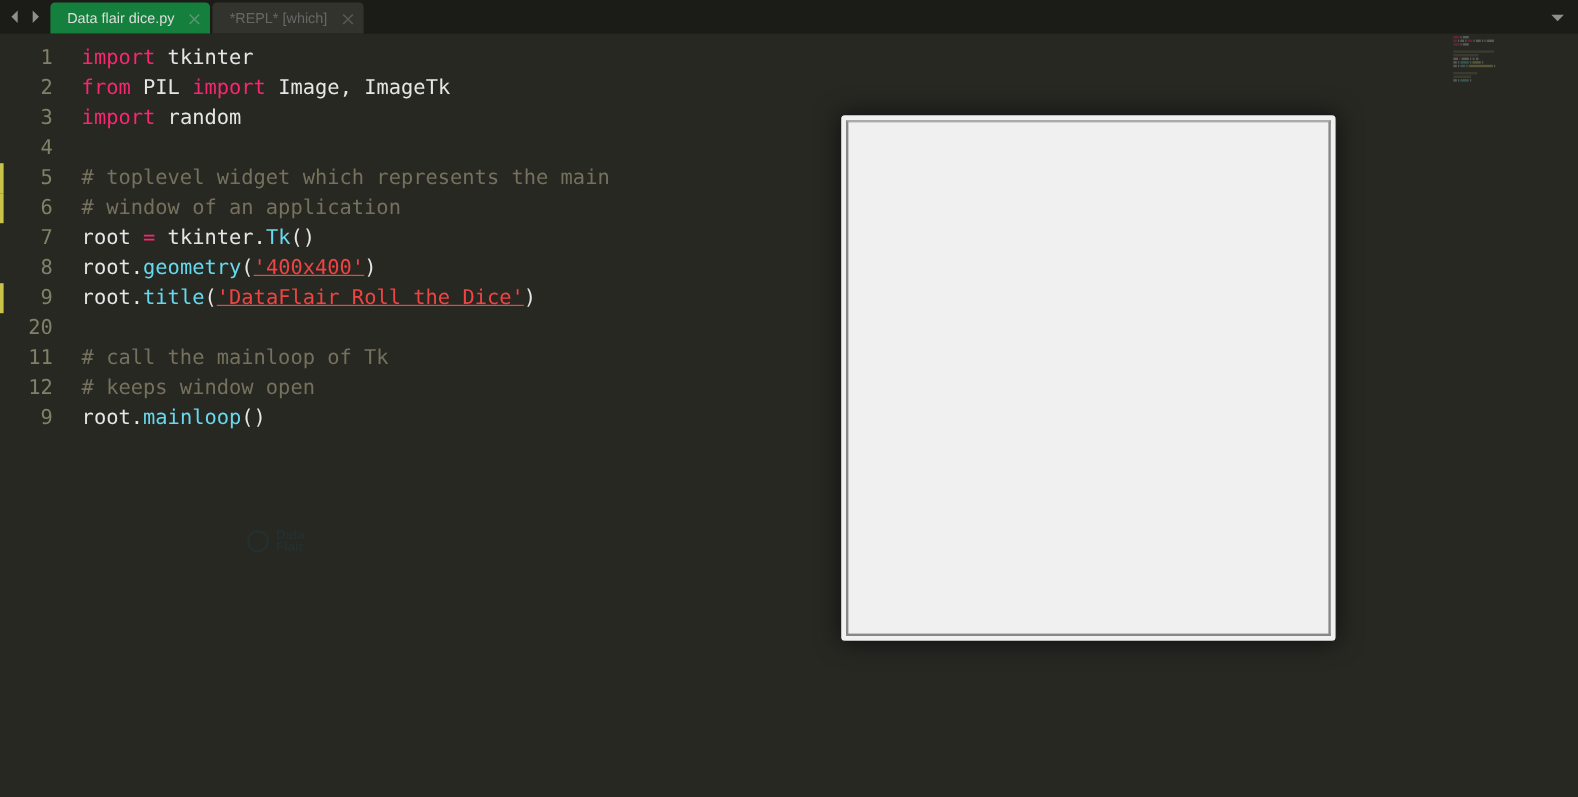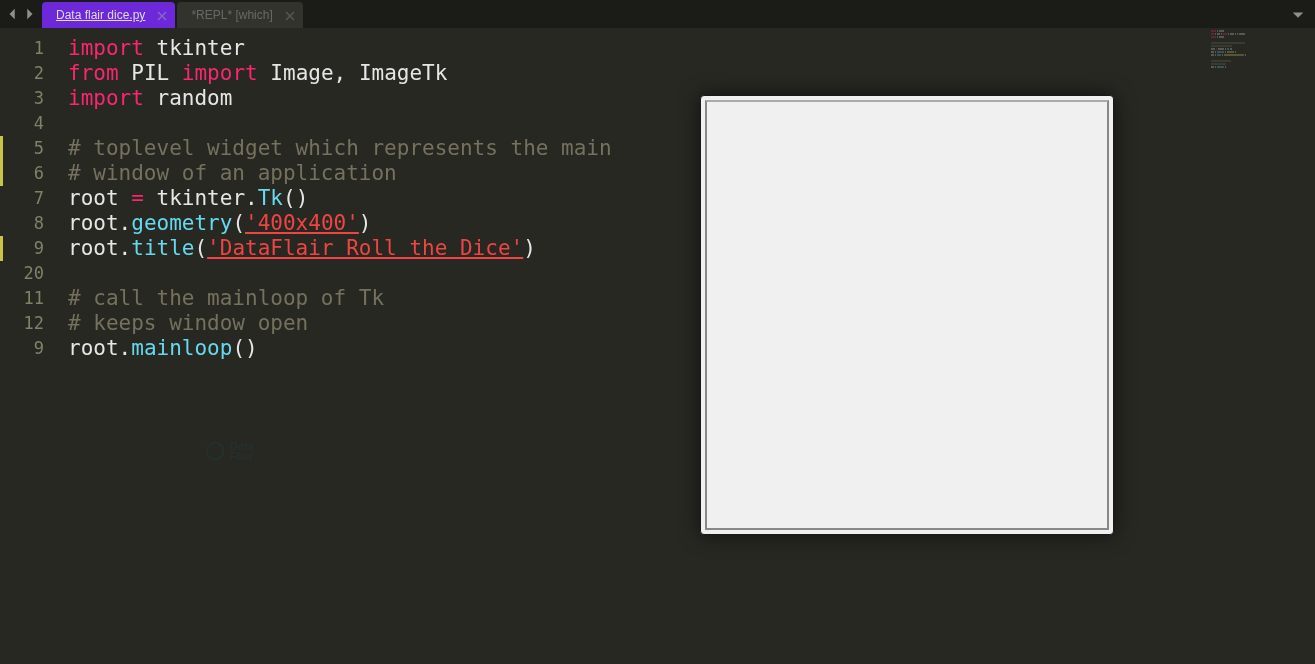--- a/index.html
+++ b/index.html
@@ -42,25 +42,24 @@
   padding: 0 30px 0 14px;
   display: flex;
   align-items: center;
   font-size: 12px;
   font-family: 'Segoe UI', Arial, sans-serif;
   color: #888;
   cursor: pointer;
   margin-right: 2px;
 }
 .tab.active {
-  background: #6d28d9;
+  background: #15803d;
   color: #ddd;
   border-top-left-radius: 4px;
   border-top-right-radius: 4px;
-  text-decoration: underline;
 }
 .tab.inactive {
   background: #3d3e36;
   color: #888;
   opacity: 0.7;
   border-top-left-radius: 4px;
   border-top-right-radius: 4px;
 }
 .tab-close {
   position: absolute;
@@ -107,21 +106,21 @@
   position: absolute;
   left: 0;
   top: 0;
   bottom: 0;
   width: 3px;
   background: #c9c34a;
 }
 .code {
   flex: 1;
   padding-top: 8px;
-  font-size: 21px;
+  font-size: 17px;
   line-height: 25px;
   white-space: pre;
   font-family: Consolas, monospace;
   padding-left: 10px;
 }
 .k-import { color: #f92672; }
 .k-name { color: #e6e6e6; }
 .k-op { color: #f92672; }
 .k-func { color: #66d9ef; }
 .k-str { color: #ef4444; text-decoration: underline; }

